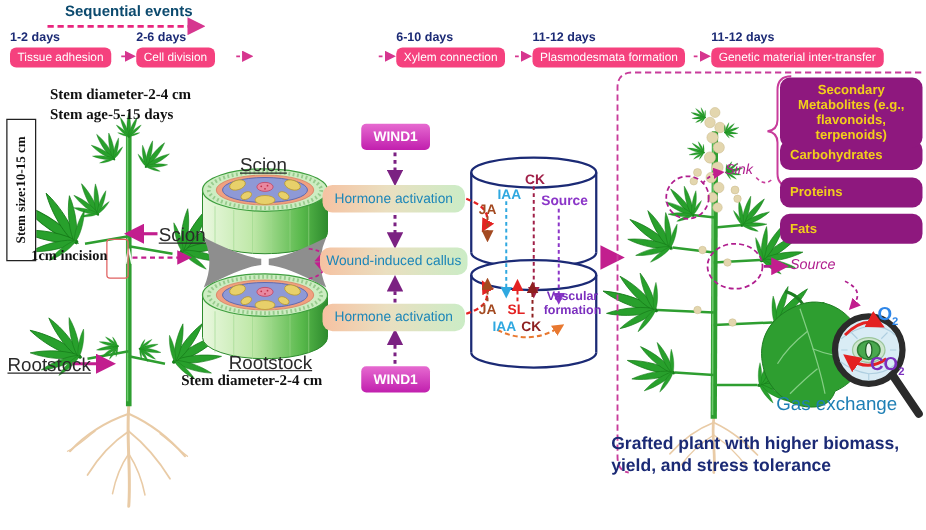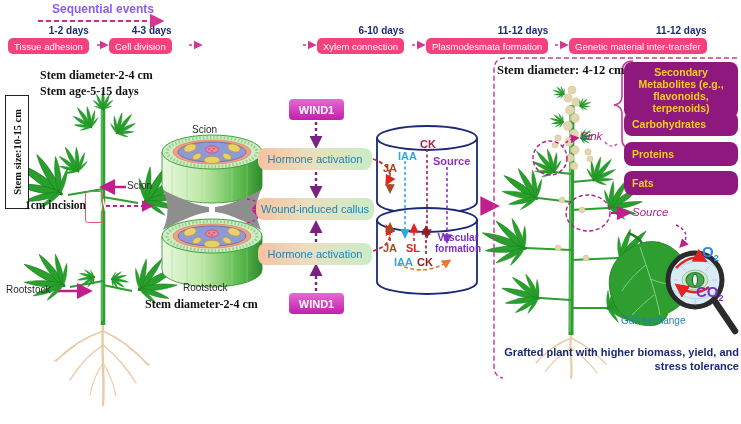--- a/index.html
+++ b/index.html
@@ -1,51 +1,51 @@
 <!DOCTYPE html>
 <html><head>
 <meta charset="utf-8">
 <style>
   html,body{margin:0;padding:0;background:#fff;}
   .canvas{position:relative;width:741px;height:424px;background:#ffffff;overflow:hidden;
           font-family:"Liberation Sans",sans-serif;}
   .abs{position:absolute;}
   svg{position:absolute;overflow:visible;}
   
-  .tl-title{left:38px;top:2px;width:130px;text-align:center;font-size:12px;font-weight:bold;color:#8b5cf6;}
-  .stage{position:absolute;top:25px;display:flex;flex-direction:column;align-items:flex-end;}
+  .tl-title{left:38px;top:2px;width:130px;text-align:center;font-size:12px;font-weight:bold;color:#0c4a6e;}
+  .stage{position:absolute;top:25px;display:flex;flex-direction:column;align-items:flex-start;}
   .stage .days{font-size:10px;font-weight:600;color:#1B2A75;margin-bottom:2px;white-space:nowrap;}
   .stage .sbox{background:#F5417E;color:#fff;font-size:9.5px;padding:2.5px 6px;border-radius:5px;white-space:nowrap;}
   
   .serifb{font-family:"Liberation Serif",serif;font-weight:bold;color:#111;font-size:12px;white-space:nowrap;}
   .stem-size-box{left:5px;top:95px;width:22px;height:112px;border:1.5px solid #222;background:#fff;
     display:flex;align-items:center;justify-content:center;}
   .stem-size-box span{writing-mode:vertical-rl;transform:rotate(180deg);font-family:"Liberation Serif",serif;
     font-weight:bold;font-size:10.5px;color:#111;white-space:nowrap;}
-  .plain{font-size:10px;color:#2A2A2A;white-space:nowrap;}
+  .plain{font-size:15px;color:#2A2A2A;white-space:nowrap;text-decoration:underline;}
   .incision-rect{left:85px;top:191px;width:16px;height:30px;border:1.6px solid #E06060;border-radius:3px;}
   
   .wind{width:55px;height:21px;border-radius:4px;color:#fff;font-weight:bold;font-size:11px;
     display:flex;align-items:center;justify-content:center;
     background:linear-gradient(180deg,#E66AD0,#C11FAE);text-align:center;}
   .gradbox{height:22px;border-radius:8px;color:#1C86B8;font-size:11px;display:flex;align-items:center;justify-content:center;
     background:linear-gradient(90deg,#F6C2A2,#EADFC0 45%,#CBECC6);white-space:nowrap;}
   .hrm{font-weight:bold;font-size:11px;white-space:nowrap;}
   .vascular{left:429px;top:233px;width:58px;font-size:10px;font-weight:bold;color:#7B2FBE;line-height:1.05;text-align:center;}
   
   .pbox{left:624px;width:114px;background:#8E187E;color:#F2CE1B;font-size:10.5px;font-weight:bold;
     border-radius:8px;box-sizing:border-box;}
   .pbox.center{text-align:center;padding:4px 5px;}
   .pbox.row{padding:6px 8px;}
   .magenta-label{font-size:11.5px;color:#B01E8E;white-space:nowrap;font-style:italic;}
-  .gas-label{left:621px;top:315px;font-size:10px;color:#1E7FB5;white-space:nowrap;}
+  .gas-label{left:621px;top:315px;font-size:15px;color:#1E7FB5;white-space:nowrap;}
   .o2{left:702px;top:243px;font-size:15px;font-weight:bold;color:#2E86E8;}
   .co2{left:696px;top:283px;font-size:15px;font-weight:bold;color:#7B2FBE;}
   .o2 sub,.co2 sub{font-size:9px;}
-  .caption{left:489px;top:346px;width:250px;text-align:right;font-size:11px;font-weight:bold;color:#1B2A75;line-height:1.25;}
+  .caption{left:489px;top:346px;width:250px;text-align:left;font-size:14px;font-weight:bold;color:#1B2A75;line-height:1.25;}
 </style>
 </head>
 <body>
 
 <div class="canvas">
 
   <svg class="abs" style="left:8px;top:93px" width="165" height="318" viewBox="0 0 165 318">
     <defs>
       <path id="lf" d="M0,2 C3.5,-6 3.5,-22 0,-34 C-3.5,-22 -3.5,-6 0,2 Z"></path>
       <g id="leaf" fill="#28A02C" stroke="#157A18" stroke-width="0.5">
@@ -315,21 +315,21 @@
     <path d="M709,287 Q694,298 678,286" stroke="#E32222" stroke-width="2.4" fill="none" marker-end="url(#mkRed)"></path>
   </svg>
 
   <div class="abs tl-title">Sequential events</div>
 
   <div class="stage" style="left:8px">
     <div class="days">1-2 days</div>
     <div class="sbox">Tissue adhesion</div>
   </div>
   <div class="stage" style="left:109px">
-    <div class="days">4-3 days</div>
+    <div class="days">2-6 days</div>
     <div class="sbox">Cell division</div>
   </div>
   <div class="stage" style="left:317px">
     <div class="days">6-10 days</div>
     <div class="sbox">Xylem connection</div>
   </div>
   <div class="stage" style="left:426px">
     <div class="days">11-12 days</div>
     <div class="sbox">Plasmodesmata formation</div>
   </div>
@@ -361,21 +361,20 @@
   <div class="abs hrm" style="left:383px;top:162px;color:#A34A21">JA</div>
   <div class="abs hrm" style="left:398px;top:150px;color:#2FA8E0">IAA</div>
   <div class="abs hrm" style="left:420px;top:138px;color:#A02048">CK</div>
   <div class="abs hrm" style="left:433px;top:155px;color:#8B35C8">Source</div>
   <div class="abs hrm" style="left:383px;top:242px;color:#A34A21">JA</div>
   <div class="abs hrm" style="left:394px;top:256px;color:#2FA8E0">IAA</div>
   <div class="abs hrm" style="left:406px;top:242px;color:#E32222">SL</div>
   <div class="abs hrm" style="left:417px;top:256px;color:#8E2020">CK</div>
   <div class="abs vascular">Vascular formation</div>
 
-  <div class="abs serifb" style="left:497px;top:63px;font-size:12.5px">Stem diameter: 4-12 cm</div>
   <div class="abs magenta-label" style="left:580px;top:130px">Sink</div>
   <div class="abs magenta-label" style="left:632px;top:206px">Source</div>
 
   <div class="abs pbox row" style="top:112px">Carbohydrates</div>
   <div class="abs pbox center" style="top:62px">Secondary Metabolites (e.g., flavonoids, terpenoids)</div>
   <div class="abs pbox row" style="top:142px">Proteins</div>
   <div class="abs pbox row" style="top:171px">Fats</div>
 
   <div class="abs o2">
     <span>O</span><sub>2</sub>

